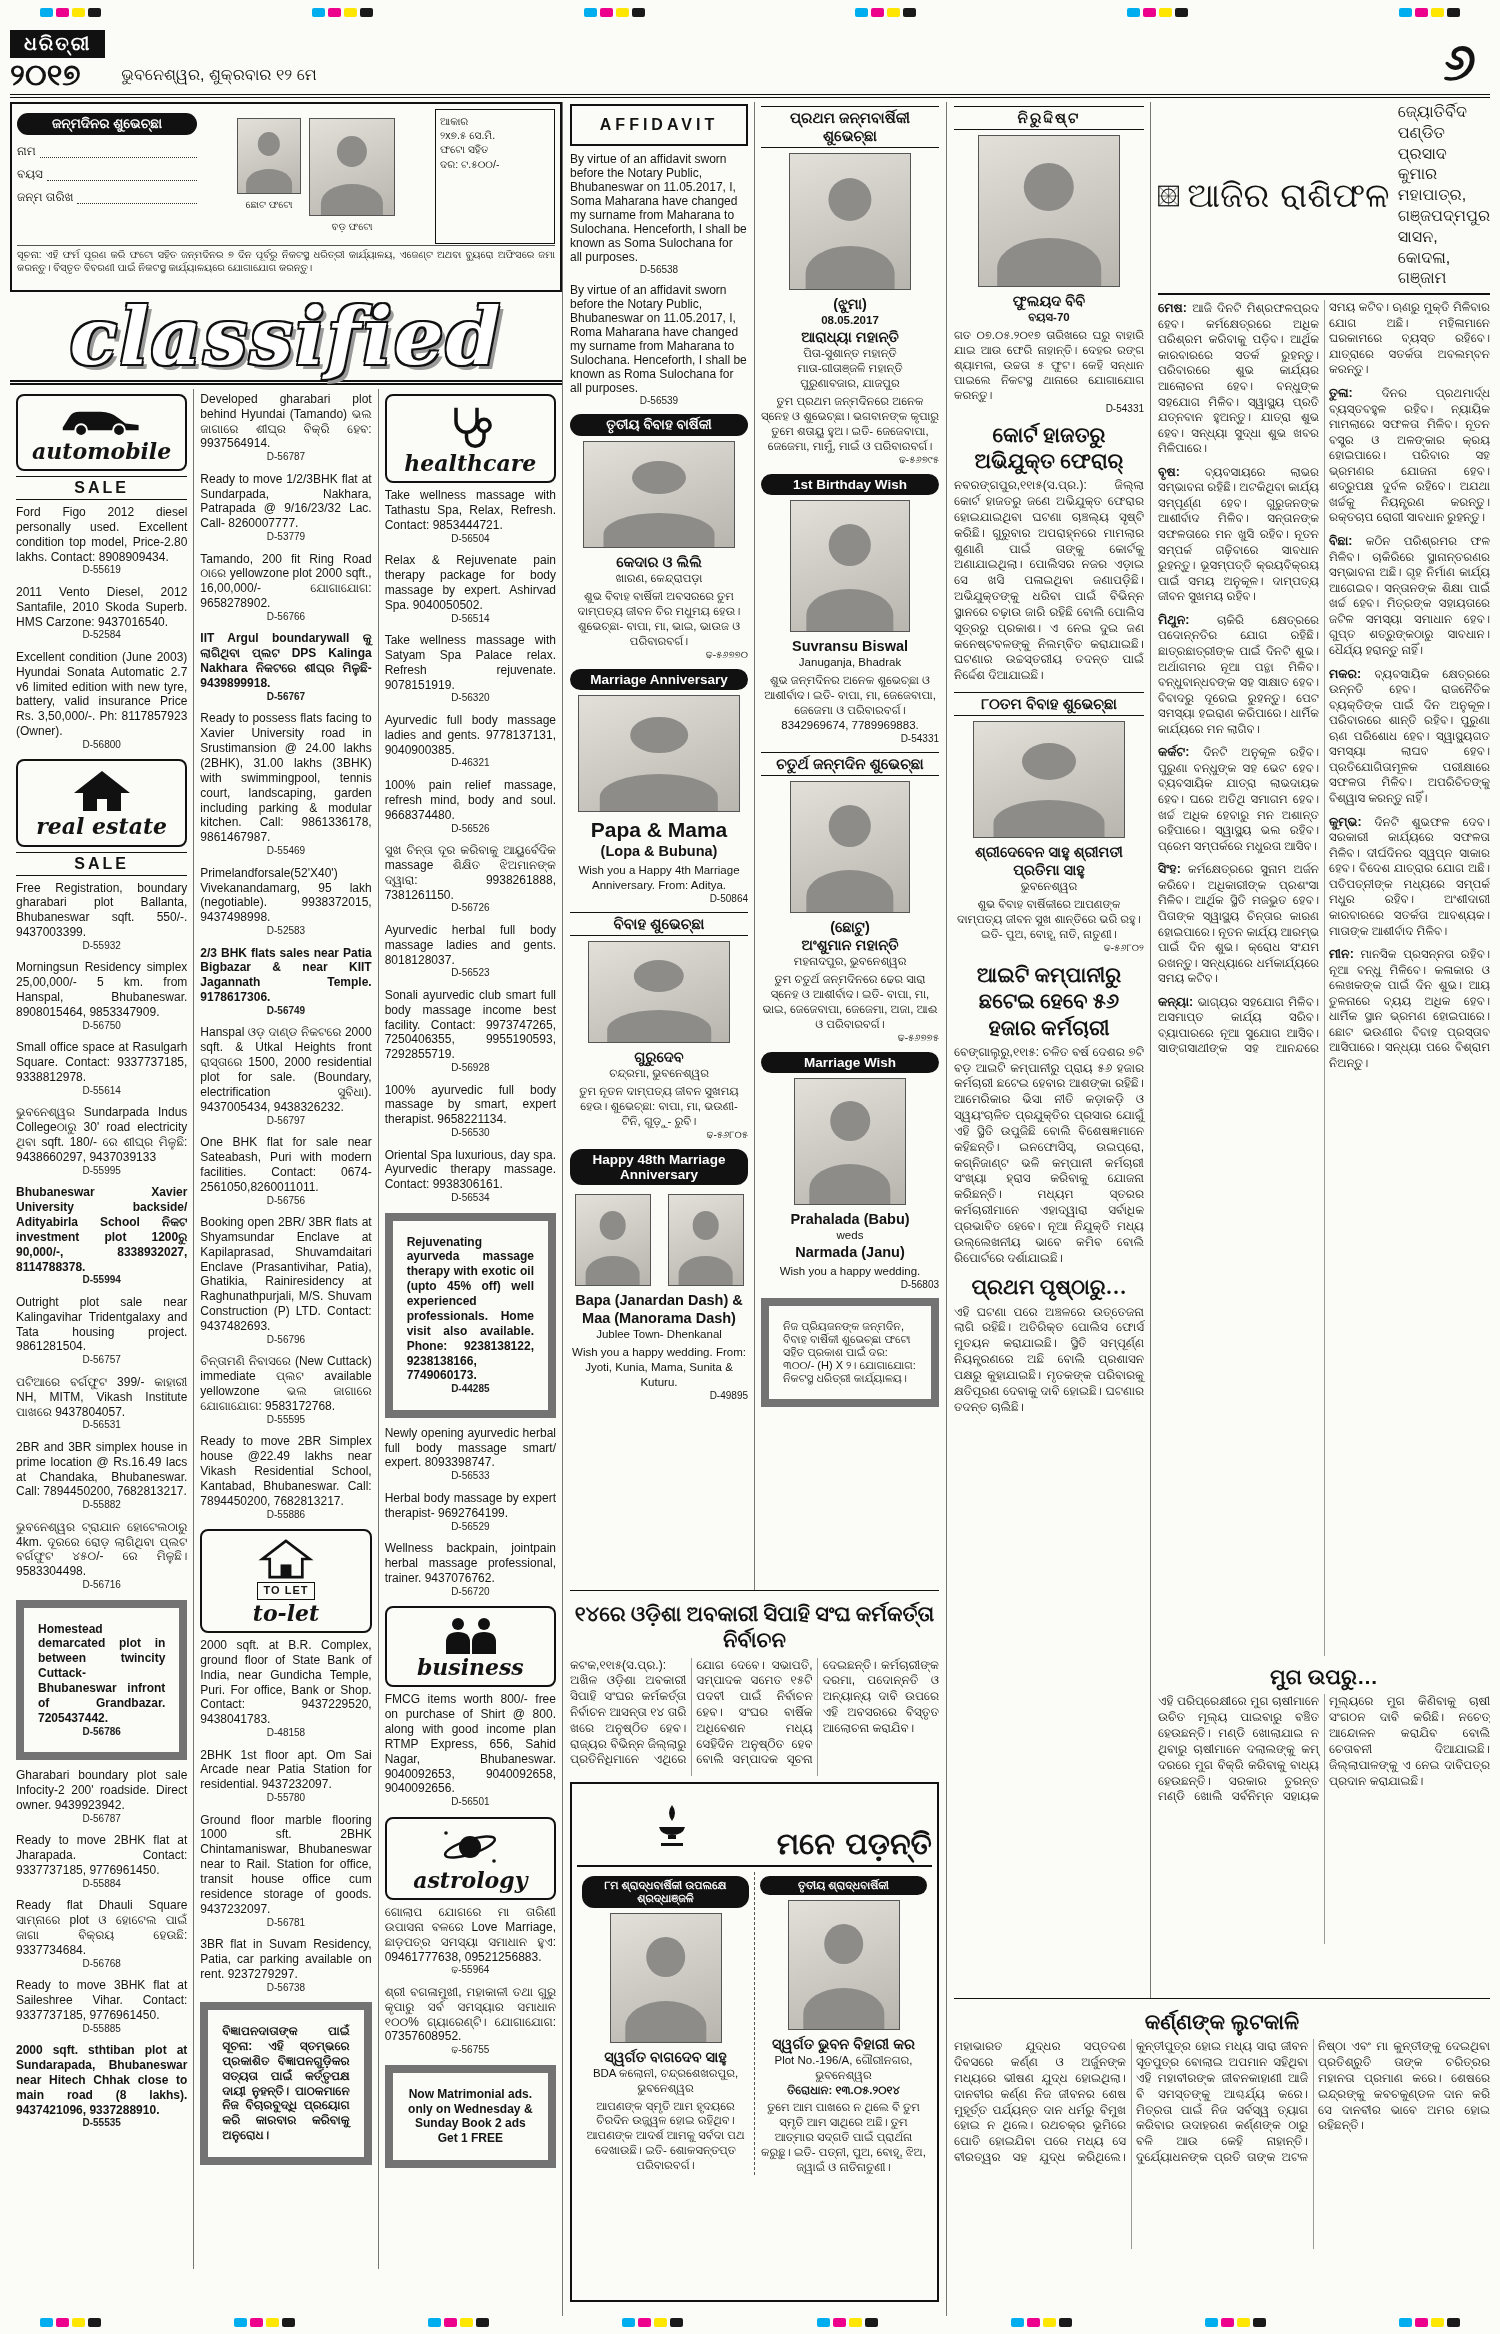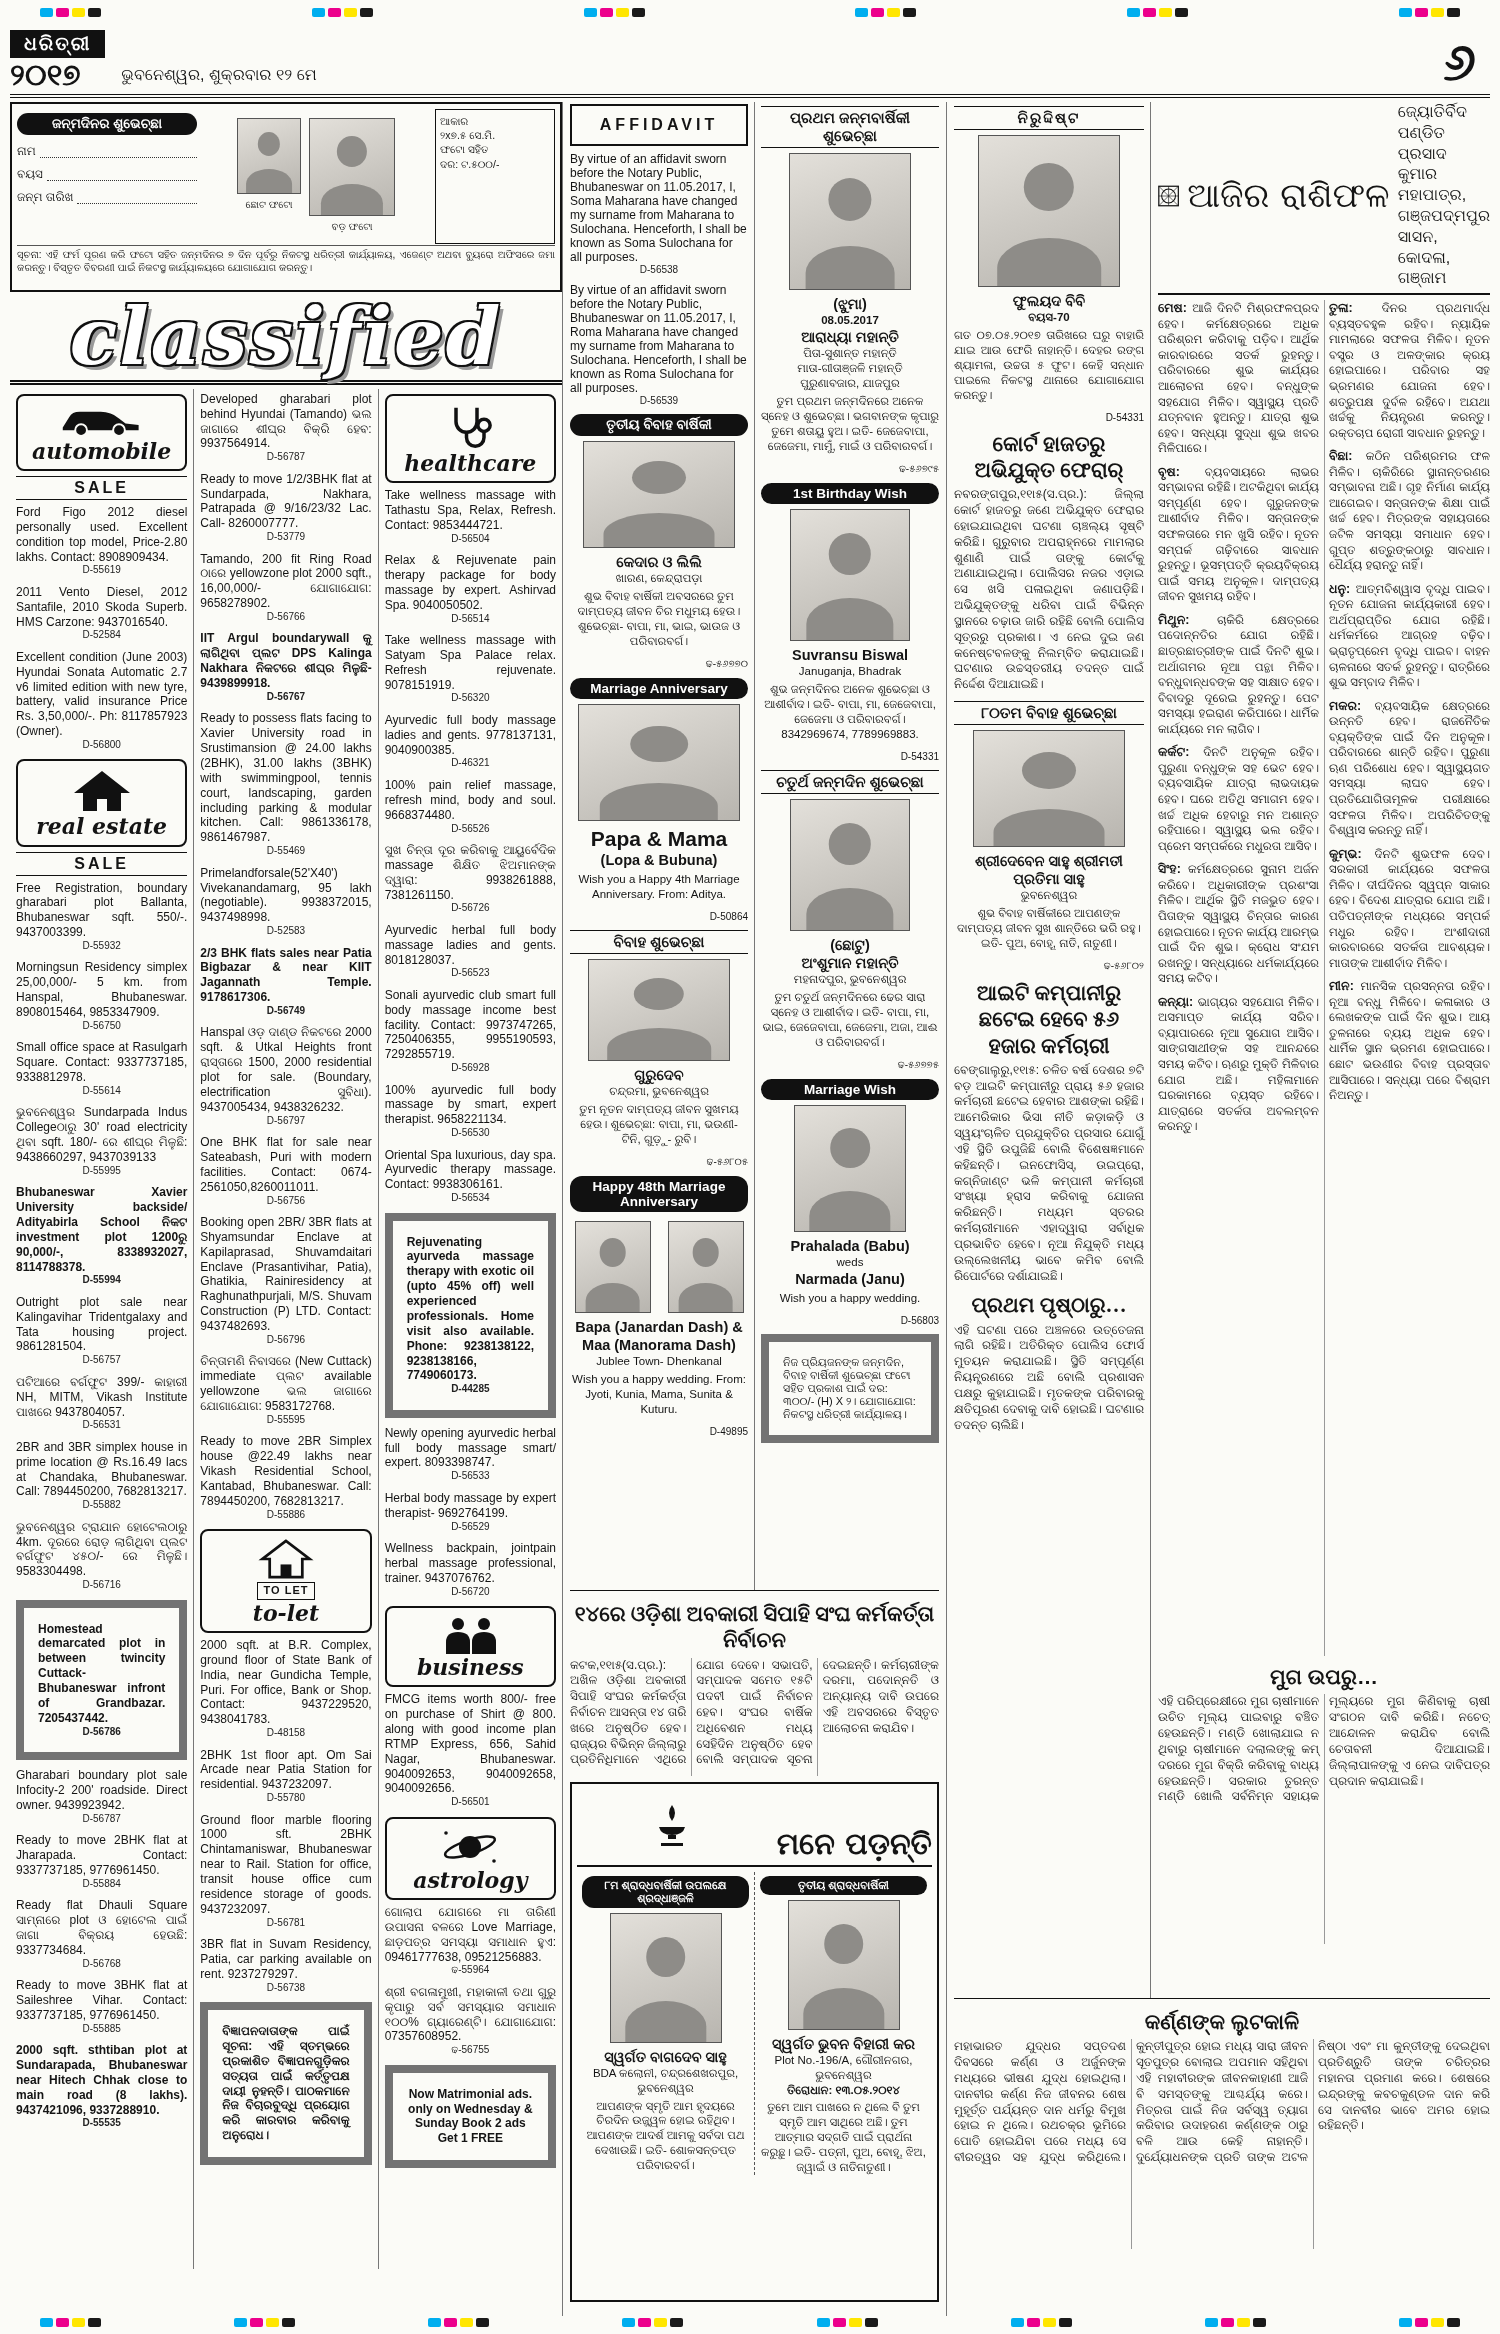--- a/index.html
+++ b/index.html
@@ -53,21 +53,21 @@
   .hdr-box{border:2px solid #111;font-weight:bold;text-align:center;padding:10px;font-size:16px;letter-spacing:4px;margin:2px 0 6px;}
   .hdr-line{font-weight:bold;text-align:center;font-size:15px;border-top:1.5px solid #111;border-bottom:1.5px solid #111;padding:2px 0;margin:4px 0;}
   .photo{background:linear-gradient(160deg,#e3e0da,#b8b5af);border:1px solid #555;margin:5px auto;position:relative;overflow:hidden;}
   .photo::before{content:"";position:absolute;left:50%;top:18%;width:36%;height:32%;transform:translateX(-50%);background:#8e8c88;border-radius:50%;}
   .photo::after{content:"";position:absolute;left:50%;bottom:-8%;width:74%;height:40%;transform:translateX(-50%);background:#8e8c88;border-radius:50% 50% 0 0;}
   .name-lg{font-weight:bold;text-align:center;font-size:14.5px;line-height:1.25;}
   .name-xl{font-weight:bold;text-align:center;font-size:21px;line-height:1.2;}
   .sub{text-align:center;font-size:11.5px;line-height:1.3;}
   .msg{font-size:11.5px;text-align:center;line-height:1.3;margin-top:3px;}
   .just{font-size:11.5px;text-align:justify;line-height:1.3;margin-top:3px;}
-  .ref{display:block;text-align:right;font-size:10px;margin-top:9px;}
+  .ref{display:block;text-align:right;font-size:10px;margin-top:0;}
   .bold{font-weight:bold;}
   
   .headline{font-weight:bold;text-align:center;font-size:21px;line-height:1.25;margin:8px 0 4px;}
   .headline.sm{font-size:21px;font-family:Liberation Serif, serif;}
   .art{font-size:12px;text-align:justify;line-height:1.32;}
   .cols2{column-count:2;column-gap:10px;column-rule:1px solid #999;}
   .cols3{column-count:3;column-gap:10px;column-rule:1px solid #999;}
   
   .mid-cols{display:flex;height:1488px;overflow:hidden;}
   .mcol{flex:1;overflow:hidden;}
@@ -763,24 +763,20 @@
               <p class="sign">
                 <b class="sign-name">ତୁଳା:</b>
                 <span>ଦିନର ପ୍ରଥମାର୍ଦ୍ଧ ବ୍ୟସ୍ତବହୁଳ ରହିବ। ନ୍ୟାୟିକ ମାମଲାରେ ସଫଳତା ମିଳିବ। ନୂତନ ବସ୍ତ୍ର ଓ ଅଳଙ୍କାର କ୍ରୟ ହୋଇପାରେ। ପରିବାର ସହ ଭ୍ରମଣର ଯୋଜନା ହେବ। ଶତ୍ରୁପକ୍ଷ ଦୁର୍ବଳ ରହିବେ। ଅଯଥା ଖର୍ଚ୍ଚକୁ ନିୟନ୍ତ୍ରଣ କରନ୍ତୁ। ରକ୍ତଚାପ ରୋଗୀ ସାବଧାନ ରୁହନ୍ତୁ।</span>
               </p>
 
               <p class="sign">
                 <b class="sign-name">ବିଛା:</b>
                 <span>କଠିନ ପରିଶ୍ରମର ଫଳ ମିଳିବ। ଚାକିରିରେ ସ୍ଥାନାନ୍ତରଣର ସମ୍ଭାବନା ଅଛି। ଗୃହ ନିର୍ମାଣ କାର୍ଯ୍ୟ ଆଗେଇବ। ସନ୍ତାନଙ୍କ ଶିକ୍ଷା ପାଇଁ ଖର୍ଚ୍ଚ ହେବ। ମିତ୍ରଙ୍କ ସହାୟତାରେ ଜଟିଳ ସମସ୍ୟା ସମାଧାନ ହେବ। ଗୁପ୍ତ ଶତ୍ରୁଙ୍କଠାରୁ ସାବଧାନ। ଧୈର୍ଯ୍ୟ ହରାନ୍ତୁ ନାହିଁ।</span>
               </p>
 
-              <p class="sign">
-                <b class="sign-name">ଧନୁ:</b>
-                <span>ଆତ୍ମବିଶ୍ୱାସ ବୃଦ୍ଧି ପାଇବ। ନୂତନ ଯୋଜନା କାର୍ଯ୍ୟକାରୀ ହେବ। ଅର୍ଥପ୍ରାପ୍ତିର ଯୋଗ ରହିଛି। ଧର୍ମକର୍ମରେ ଆଗ୍ରହ ବଢ଼ିବ। ଭ୍ରାତୃପ୍ରେମ ବୃଦ୍ଧି ପାଇବ। ବାହନ ଚାଳନାରେ ସତର୍କ ରୁହନ୍ତୁ। ରାତ୍ରିରେ ଶୁଭ ସମ୍ବାଦ ମିଳିବ।</span>
-              </p>
 
               <p class="sign">
                 <b class="sign-name">ମକର:</b>
                 <span>ବ୍ୟବସାୟିକ କ୍ଷେତ୍ରରେ ଉନ୍ନତି ହେବ। ରାଜନୈତିକ ବ୍ୟକ୍ତିଙ୍କ ପାଇଁ ଦିନ ଅନୁକୂଳ। ପରିବାରରେ ଶାନ୍ତି ରହିବ। ପୁରୁଣା ଋଣ ପରିଶୋଧ ହେବ। ସ୍ୱାସ୍ଥ୍ୟଗତ ସମସ୍ୟା ଲାଘବ ହେବ। ପ୍ରତିଯୋଗିତାମୂଳକ ପରୀକ୍ଷାରେ ସଫଳତା ମିଳିବ। ଅପରିଚିତଙ୍କୁ ବିଶ୍ୱାସ କରନ୍ତୁ ନାହିଁ।</span>
               </p>
 
               <p class="sign">
                 <b class="sign-name">କୁମ୍ଭ:</b>
                 <span>ଦିନଟି ଶୁଭଫଳ ଦେବ। ସରକାରୀ କାର୍ଯ୍ୟରେ ସଫଳତା ମିଳିବ। ଦୀର୍ଘଦିନର ସ୍ୱପ୍ନ ସାକାର ହେବ। ବିଦେଶ ଯାତ୍ରାର ଯୋଗ ଅଛି। ପତିପତ୍ନୀଙ୍କ ମଧ୍ୟରେ ସମ୍ପର୍କ ମଧୁର ରହିବ। ଅଂଶୀଦାରୀ କାରବାରରେ ସତର୍କତା ଆବଶ୍ୟକ। ମାତାଙ୍କ ଆଶୀର୍ବାଦ ମିଳିବ।</span>
               </p>

